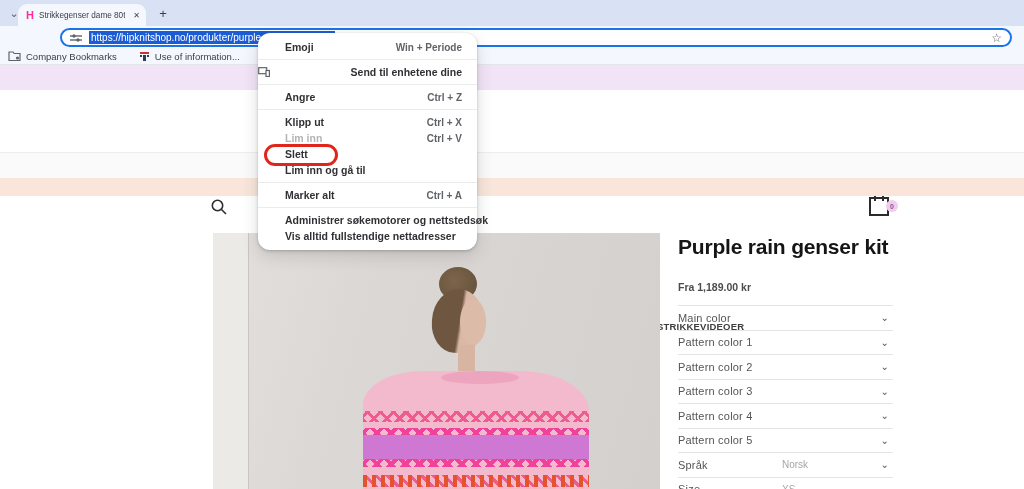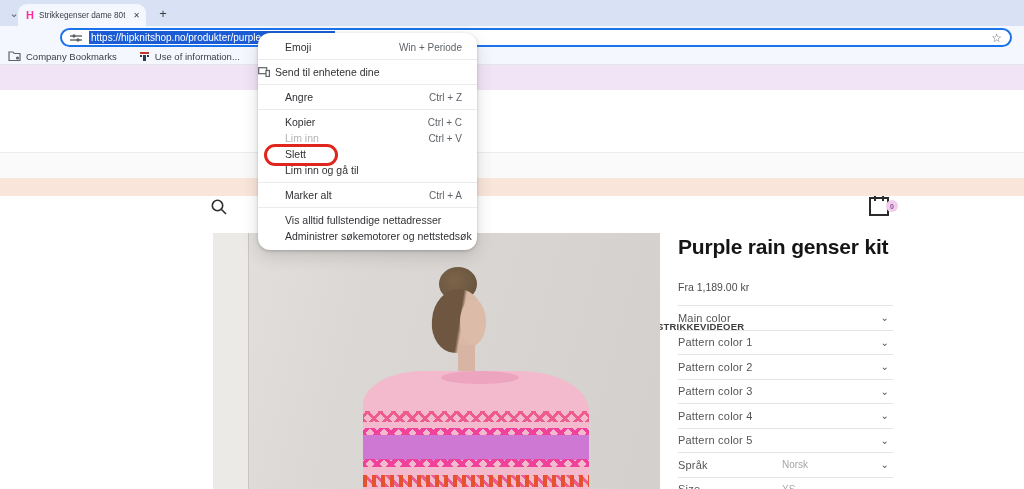--- a/index.html
+++ b/index.html
@@ -85,35 +85,35 @@
   #band-edge-bot { top:88px; height:8px;
     background-image:repeating-linear-gradient(45deg,#f0419b 0 4px,transparent 4px 10px),
       repeating-linear-gradient(-45deg,#f0419b 0 4px,transparent 4px 10px); }
   #motif-row2 { top:104px; height:12px;
     background-image:repeating-linear-gradient(90deg,#e4532e 0 4px,transparent 4px 9px),
       repeating-linear-gradient(45deg,#ee5b8e 0 3px,transparent 3px 8px); }
 
   
   #details { left:678px; top:235px; width:215px; }
   #prod-title { font-size:21px; font-weight:800; color:#151515; letter-spacing:-.2px; white-space:nowrap; }
-  #prod-price { margin-top:22px; font-size:10.5px; font-weight:normal; color:#4c4c4c; }
+  #prod-price { margin-top:22px; font-size:10.5px; font-weight:bold; color:#4c4c4c; }
   #options { margin-top:12px; }
   .optrow { position:relative; height:24.5px; border-top:1px solid #e4e4e4;
     display:flex; align-items:center; }
   .optlabel { font-size:11px; font-weight:normal; color:#555; letter-spacing:.2px; }
   .optvalue { position:absolute; left:104px; font-size:10px; color:#a6a6a6; }
   .optchev { position:absolute; right:4px; font-size:10px; color:#555; }
 
   
   #menu { left:258px; top:33px; width:219px; background:#fff; border-radius:12px;
     padding:6px 0; z-index:40;
     box-shadow:0 1px 3px rgba(60,64,67,.3), 0 6px 16px rgba(60,64,67,.18); }
   .mi { height:16px; display:flex; align-items:center; padding:0 15px 0 27px;
-    font-size:10.5px; color:#303134; white-space:nowrap; }
-  .mi.has-icon { padding-left:0; }
+    font-size:10.5px; color:#303134; white-space:nowrap;font-weight:bold; }
+  .mi.has-icon { padding-left:0;justify-content:space-between; }
   .mi .mi-icon { width:17px; flex:none; display:flex; align-items:center; }
   .mi .sc { margin-left:auto; color:#5f6368; font-size:10px; }
   .mi.disabled { color:#b4b4b4; }
   .msep { border-top:1px solid #ebebeb; margin:4px 0; }
   #red-oval { left:264px; top:144px; width:74px; height:22px; border:3px solid #e0261c;
     border-radius:13px; z-index:50; }
 </style>
 </head>
 <body>
 
@@ -287,40 +287,40 @@
     </span>
     <span>Send til enhetene dine</span>
   </div>
   <div class="msep"></div>
   <div class="mi">
     <span>Angre</span>
     <span class="sc">Ctrl + Z</span>
   </div>
   <div class="msep"></div>
   <div class="mi">
-    <span>Kopier</span>
-    <span class="sc">Ctrl + C</span>
+    <span>Klipp ut</span>
+    <span class="sc">Ctrl + X</span>
   </div>
   <div class="mi disabled">
     <span>Lim inn</span>
     <span class="sc">Ctrl + V</span>
   </div>
   <div class="mi">
     <span>Slett</span>
   </div>
   <div class="mi">
     <span>Lim inn og gå til</span>
   </div>
   <div class="msep"></div>
   <div class="mi">
     <span>Marker alt</span>
     <span class="sc">Ctrl + A</span>
   </div>
   <div class="msep"></div>
   <div class="mi">
+    <span>Administrer søkemotorer og nettstedsøk</span>
+  </div>
+  <div class="mi">
     <span>Vis alltid fullstendige nettadresser</span>
   </div>
-  <div class="mi">
-    <span>Administrer søkemotorer og nettstedsøk</span>
-  </div>
 </div>
 
 <div class="abs" id="red-oval"></div>
 
 </body></html>

